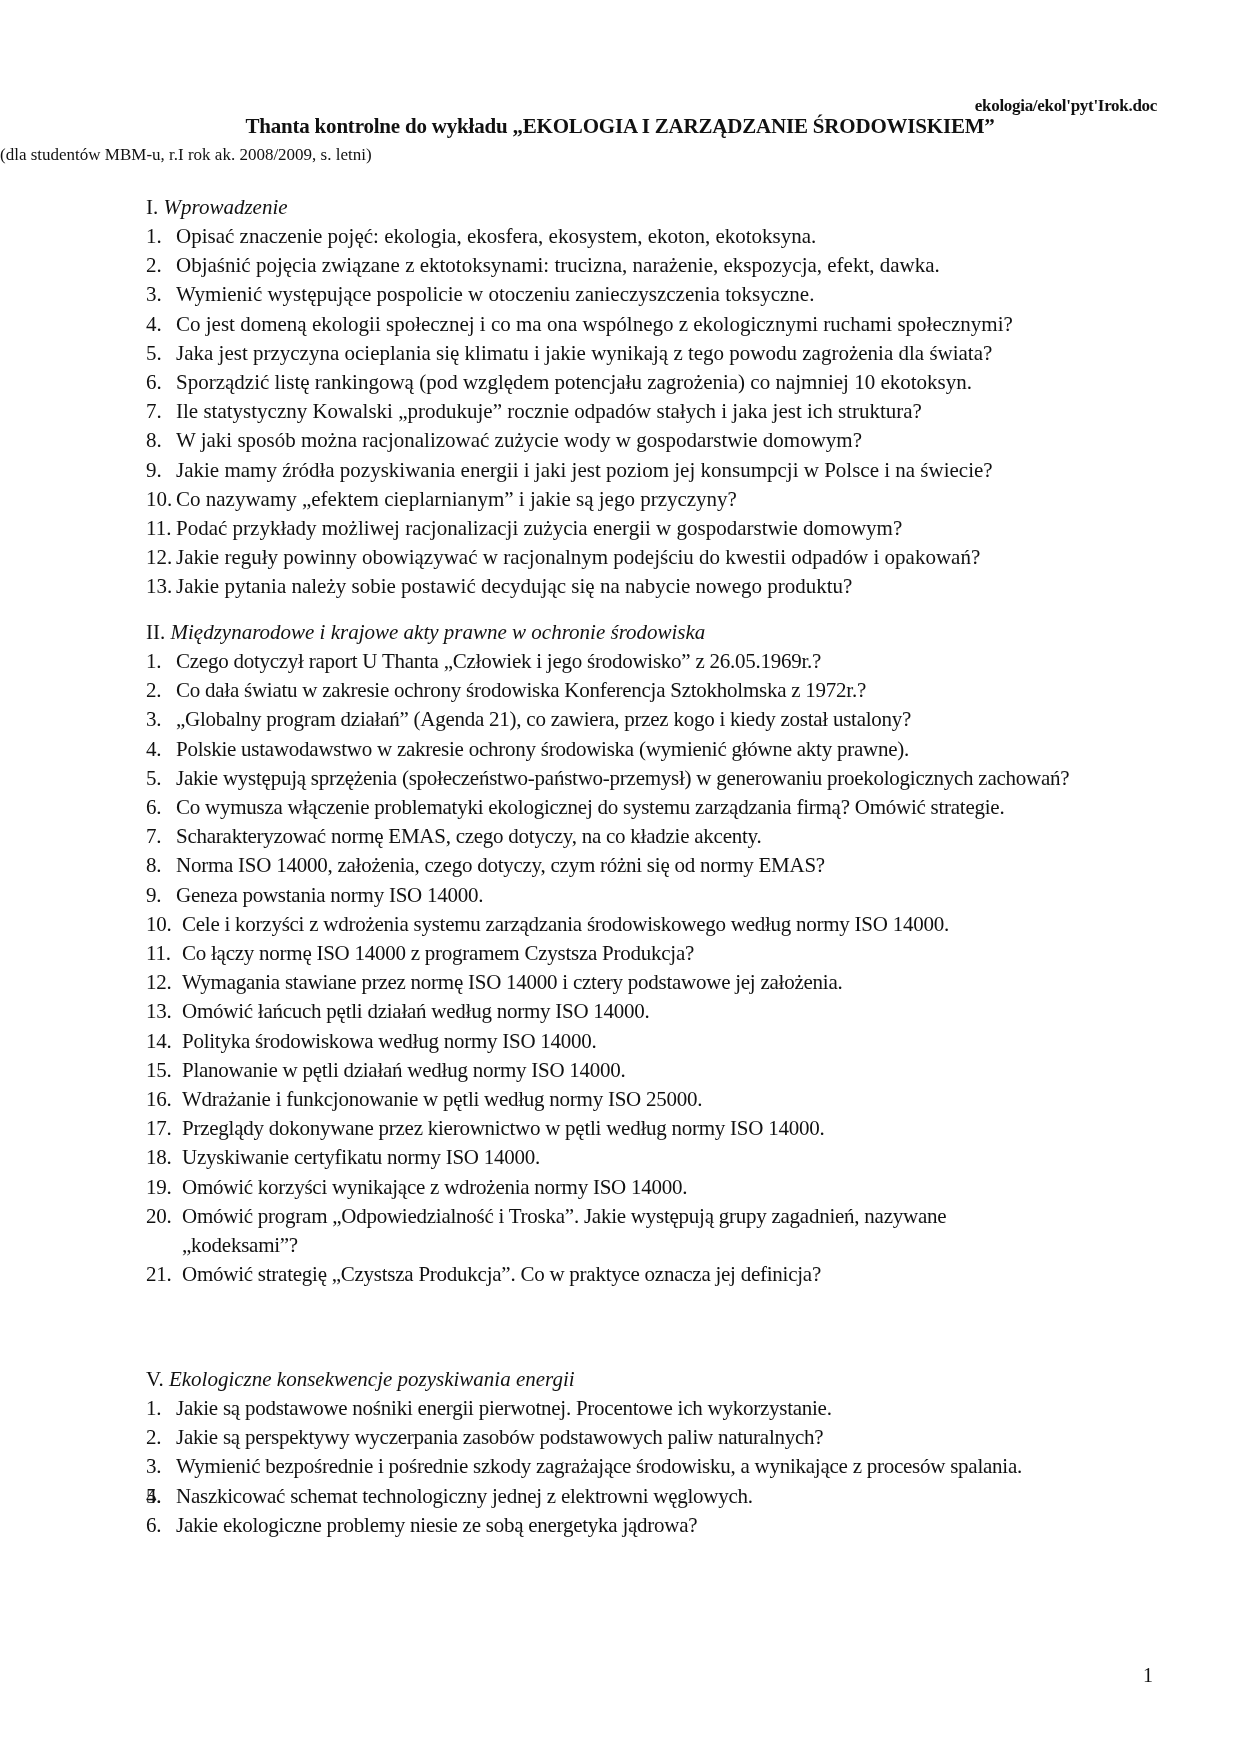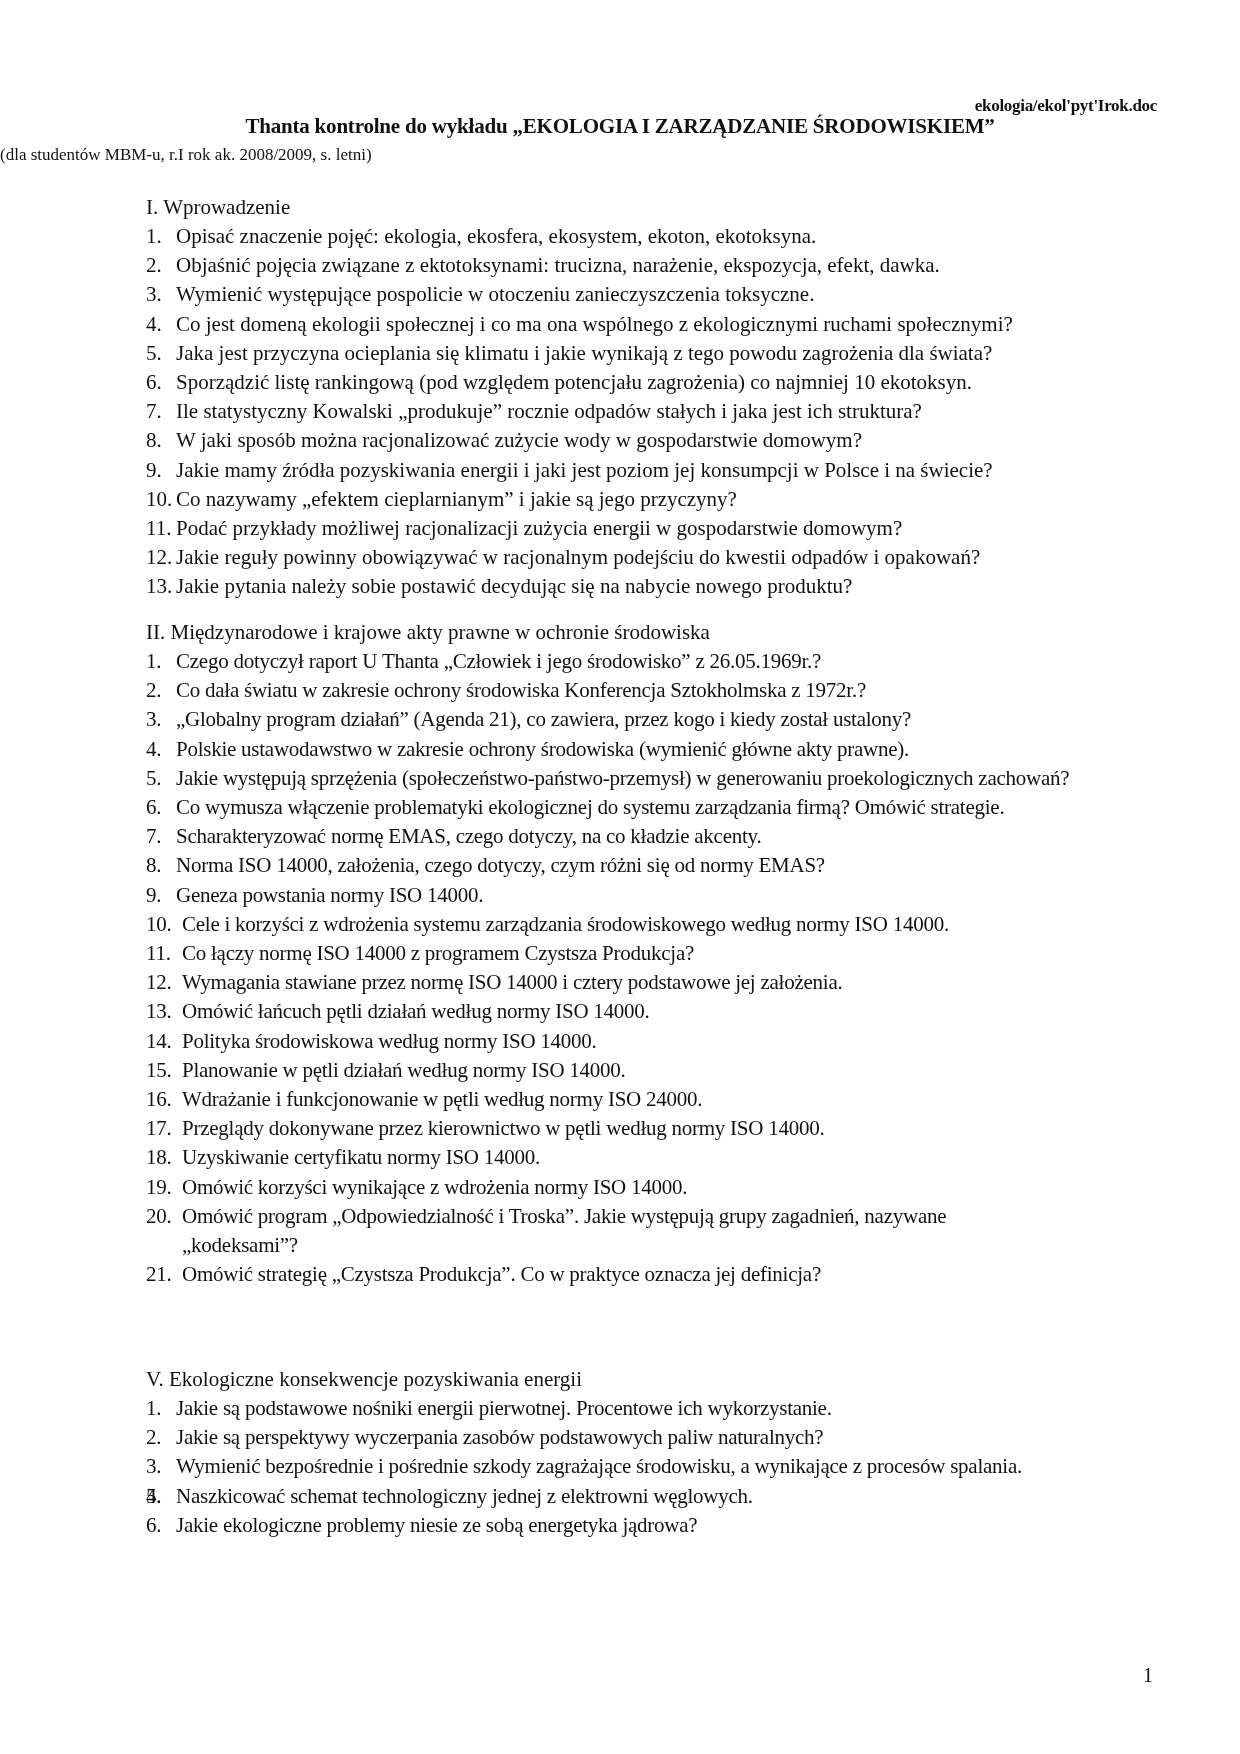--- a/index.html
+++ b/index.html
@@ -15,21 +15,21 @@
     position: absolute; top: 114px; left: 0; width: 1240px; text-align: center;
     font-size: 21px; font-weight: bold; letter-spacing: -0.2px;
   }
   .subtitle {
     position: absolute; top: 145px; left: 0; width: 1240px; text-align: left;
     font-size: 17px;
   }
   .section { position: absolute; left: 146px; width: 1060px; }
   .sec-head { font-size: 21px; line-height: 29px; height: 29px; white-space: nowrap; }
   .sec-head .num { font-style: normal; }
-  .sec-head .label { }
+  .sec-head .label { font-style: italic; }
   ol.qs { list-style: none; margin: 0; padding: 0; }
   ol.qs li {
     font-size: 21px; line-height: 29.2px; position: relative; padding-left: 30px;
     white-space: normal;
   }
   ol.qs li .qnum { position: absolute; left: 0; top: 0; }
   #sec1 { top: 193px; }
   #sec2 { top: 618px; }
   #sec5 { top: 1365px; }
   .pagenum {
@@ -80,21 +80,21 @@
     <li><span class="qnum">6.</span><span> Co wymusza włączenie problematyki ekologicznej do systemu zarządzania firmą? Omówić strategie.</span></li>
     <li><span class="qnum">7.</span><span>Scharakteryzować normę EMAS, czego dotyczy, na co kładzie akcenty.</span></li>
     <li><span class="qnum">8.</span><span>Norma ISO 14000, założenia, czego dotyczy, czym różni się od normy EMAS?</span></li>
     <li><span class="qnum">9.</span><span>Geneza powstania normy ISO 14000.</span></li>
     <li style="padding-left:36px"><span class="qnum">10.</span><span>Cele i korzyści z wdrożenia systemu zarządzania środowiskowego według normy ISO 14000.</span></li>
     <li style="padding-left:36px"><span class="qnum">11.</span><span>Co łączy normę ISO 14000 z programem Czystsza Produkcja?</span></li>
     <li style="padding-left:36px"><span class="qnum">12.</span><span>Wymagania stawiane przez normę ISO 14000 i cztery podstawowe jej założenia.</span></li>
     <li style="padding-left:36px"><span class="qnum">13.</span><span>Omówić łańcuch pętli działań według normy ISO 14000.</span></li>
     <li style="padding-left:36px"><span class="qnum">14.</span><span>Polityka środowiskowa według normy ISO 14000.</span></li>
     <li style="padding-left:36px"><span class="qnum">15.</span><span>Planowanie w pętli działań według normy ISO 14000.</span></li>
-    <li style="padding-left:36px"><span class="qnum">16.</span><span>Wdrażanie i funkcjonowanie w pętli według normy ISO 24000.</span></li>
+    <li style="padding-left:36px"><span class="qnum">16.</span><span>Wdrażanie i funkcjonowanie w pętli według normy ISO 25000.</span></li>
     <li style="padding-left:36px"><span class="qnum">17.</span><span>Przeglądy dokonywane przez kierownictwo w pętli według normy ISO 14000.</span></li>
     <li style="padding-left:36px"><span class="qnum">18.</span><span>Uzyskiwanie certyfikatu normy ISO 14000.</span></li>
     <li style="padding-left:36px"><span class="qnum">19.</span><span>Omówić korzyści wynikające z wdrożenia normy ISO 14000.</span></li>
     <li style="padding-left:36px; padding-right:150px"><span class="qnum">20.</span><span>Omówić program „Odpowiedzialność i Troska”. Jakie występują grupy zagadnień, nazywane „kodeksami”?</span></li>
     <li style="padding-left:36px"><span class="qnum">21.</span><span>Omówić strategię „Czystsza Produkcja”. Co w praktyce oznacza jej definicja?</span></li>
   </ol>
 </div>
 
 <div class="section" id="sec5">
   <div class="sec-head">

